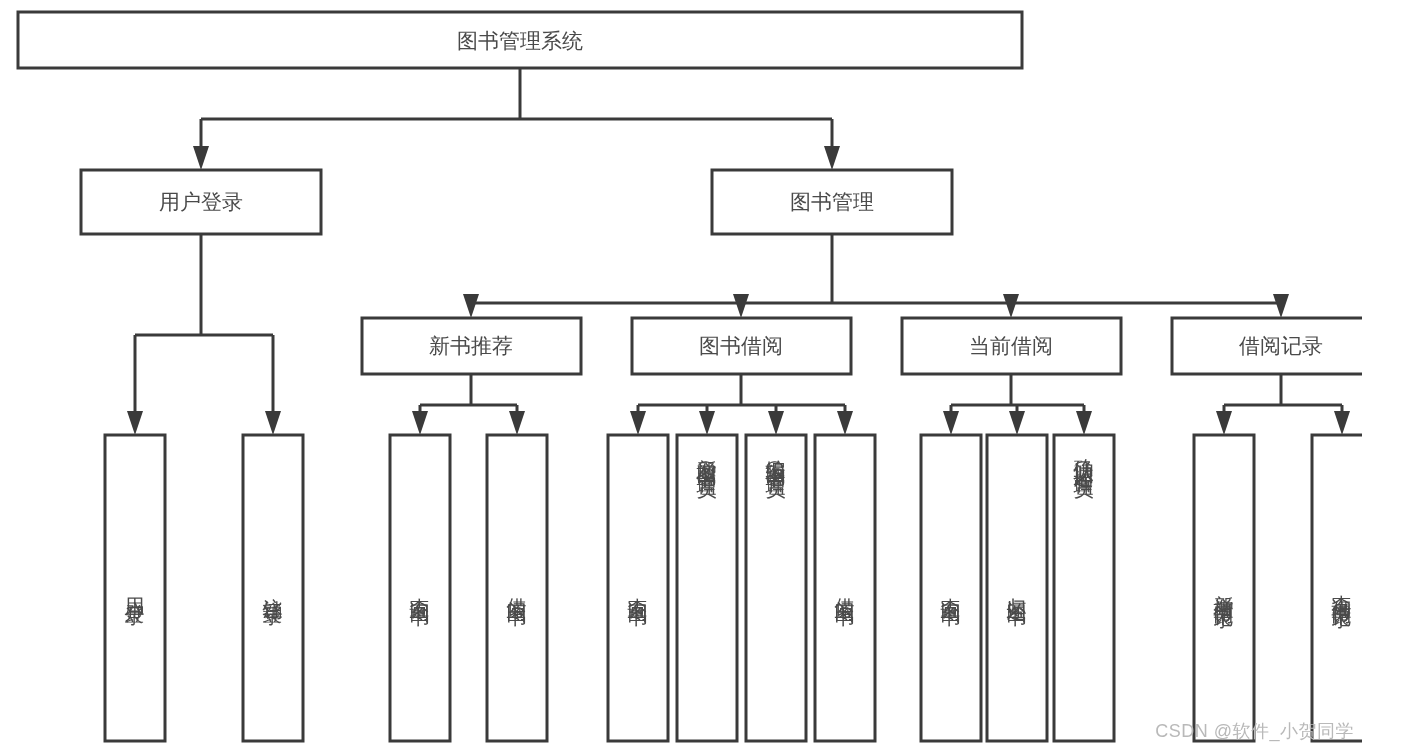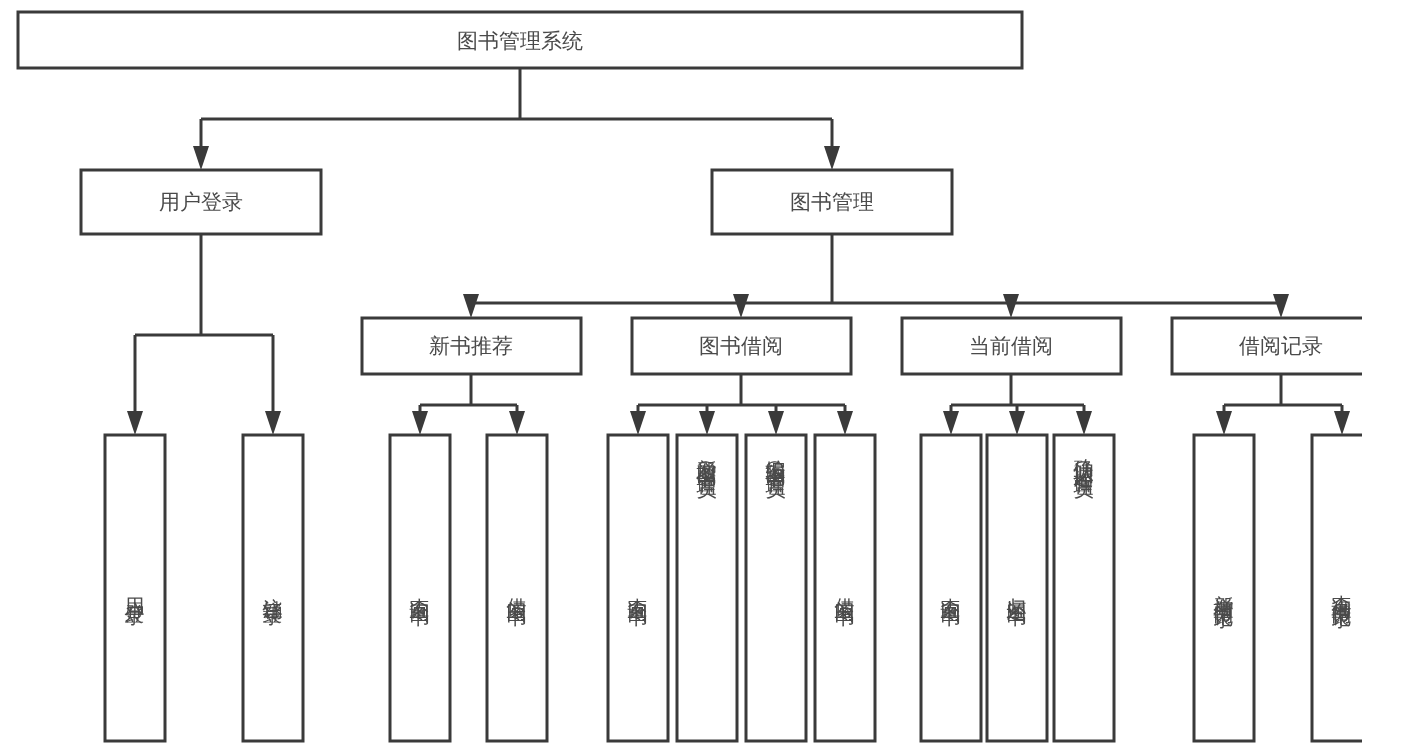--- a/index.html
+++ b/index.html
@@ -220,14 +220,15 @@
   <div class="vlabel-box" style="left:1054px; top:435px; width:60px; height:306px; align-items:flex-start;">
     <span class="vlabel-text" style="margin-top:8px;">确认归还（管理员）</span>
   </div>
   <div class="vlabel-box" style="left:1194px; top:435px; width:60px; height:306px;">
     <span class="vlabel-text">新增借阅记录</span>
   </div>
   <div class="vlabel-box" style="left:1312px; top:435px; width:60px; height:306px;">
     <span class="vlabel-text">查询借阅记录</span>
   </div>
 
+  <div id="watermark">CSDN @软件_小贺同学</div>
 
 </div>
 
 </body></html>

